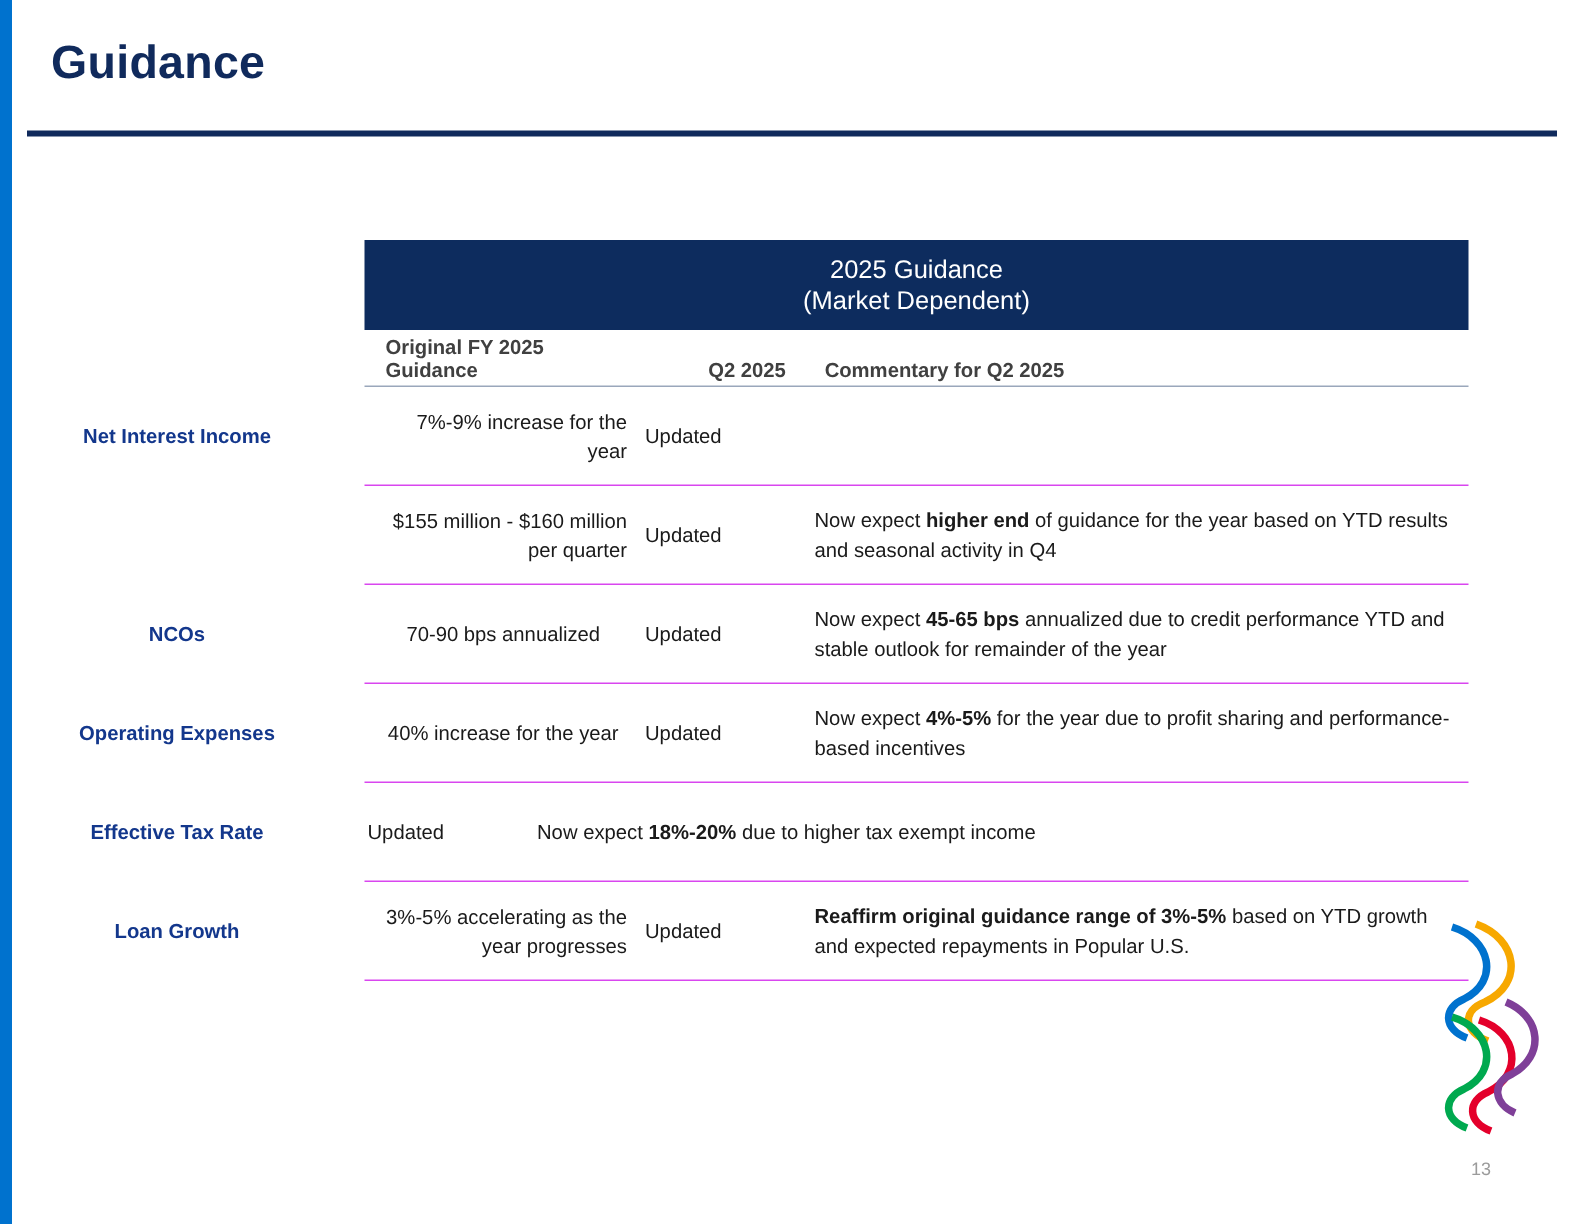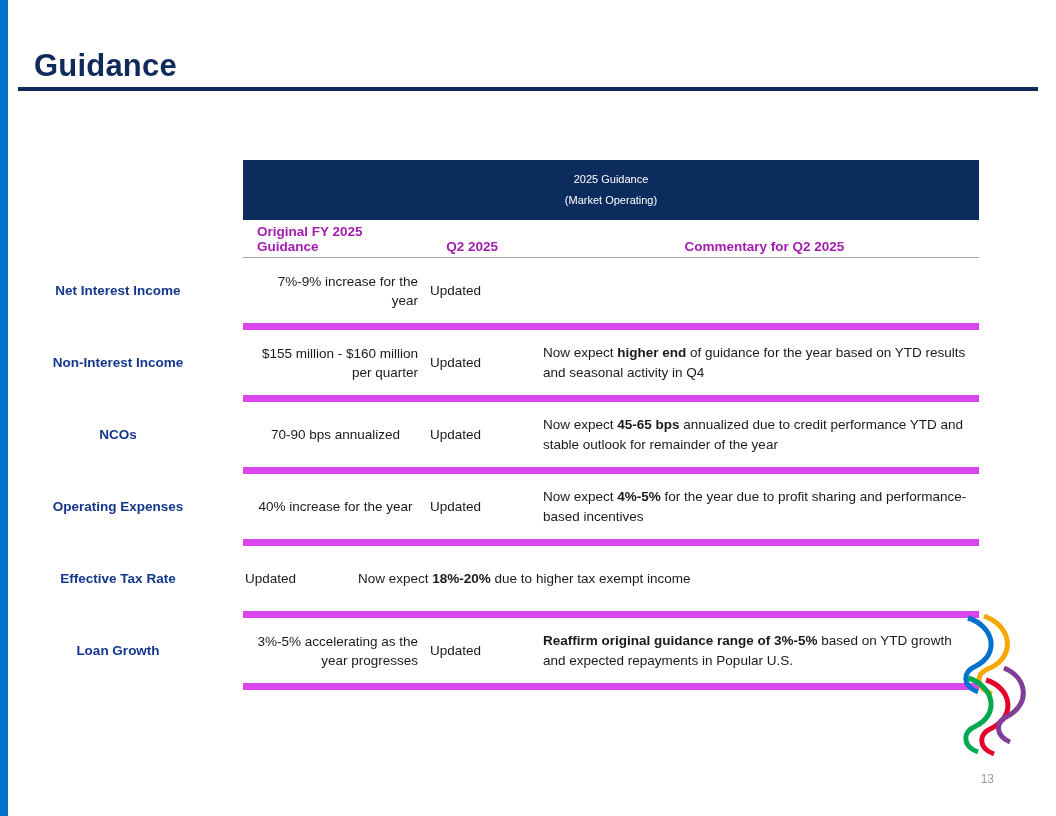--- a/index.html
+++ b/index.html
@@ -26,21 +26,21 @@
     left: 0;
     top: 0;
     width: 8px;
     height: 816px;
     background: #0072ce;
   }
   
   .title {
     position: absolute;
     left: 34px;
-    top: 48px;
+    top: 24px;
     font-size: 31px;
     font-weight: bold;
     color: #102a5c;
     letter-spacing: 0.2px;
   }
   .title-rule {
     position: absolute;
     left: 18px;
     top: 87px;
     width: 1020px;
@@ -55,44 +55,44 @@
     width: 736px;
   }
   .table-header {
     background: #0d2c5e;
     color: #ffffff;
     height: 60px;
     display: flex;
     flex-direction: column;
     align-items: center;
     justify-content: center;
-    font-size: 11px;
+    font-size: 17px;
     line-height: 21px;
   }
   .table-header div { text-align: center; }
 
   .col-head-row {
     display: flex;
     align-items: flex-end;
     height: 38px;
     border-bottom: 1.5px solid #9aa7bb;
     font-size: 13.5px;
     font-weight: bold;
-    color: #a21caf;
+    color: #404040;
     padding-bottom: 3px;
     box-sizing: border-box;
   }
   .c-orig { width: 185px; text-align: left; padding-left: 14px; box-sizing: border-box; }
-  .c-q2   { width: 107px; text-align: left; box-sizing: border-box; margin-left: 24px; }
-  .c-comm { width: 444px; text-align: center; box-sizing: border-box; }
+  .c-q2   { width: 107px; text-align: center; box-sizing: border-box; margin-left: 24px; }
+  .c-comm { width: 444px; box-sizing: border-box; }
 
   .row {
     display: flex;
     align-items: stretch;
-    border-bottom: 7px solid #d946ef;
+    border-bottom: 1px solid #d946ef;
     position: relative;
     min-height: 65px;
   }
   .row:last-child { }
   .row-label {
     position: absolute;
     left: -243px;
     top: 0;
     width: 236px;
     height: 100%;
@@ -158,37 +158,36 @@
 
   <div class="left-bar"></div>
 
   <div class="title">Guidance</div>
   <div class="title-rule"></div>
 
   <div class="table-wrap">
 
     <div class="table-header">
       <div>2025 Guidance</div>
-      <div>(Market Operating)</div>
+      <div>(Market Dependent)</div>
     </div>
 
     <div class="col-head-row">
       <div class="c-orig">Original FY 2025 Guidance</div>
       <div class="c-q2">Q2 2025</div>
       <div class="c-comm">Commentary for Q2 2025</div>
     </div>
 
     <div id="rows-container">
         <div class="row">
           <div class="row-label">Net Interest Income</div>
           <div class="cell cell-orig">7%-9% increase for the year</div>
           <div class="cell cell-q2">Updated</div>
         </div>
         <div class="row">
-          <div class="row-label">Non-Interest Income</div>
           <div class="cell cell-orig">$155 million - $160 million per quarter</div>
           <div class="cell cell-q2">Updated</div>
           <div class="cell cell-comm">Now expect <b>higher end</b> of guidance for the year based on YTD results and seasonal activity in Q4</div>
         </div>
         <div class="row">
           <div class="row-label">NCOs</div>
           <div class="cell cell-orig">70-90 bps annualized</div>
           <div class="cell cell-q2">Updated</div>
           <div class="cell cell-comm">Now expect <b>45-65 bps</b> annualized due to credit performance YTD and stable outlook for remainder of the year</div>
         </div>

